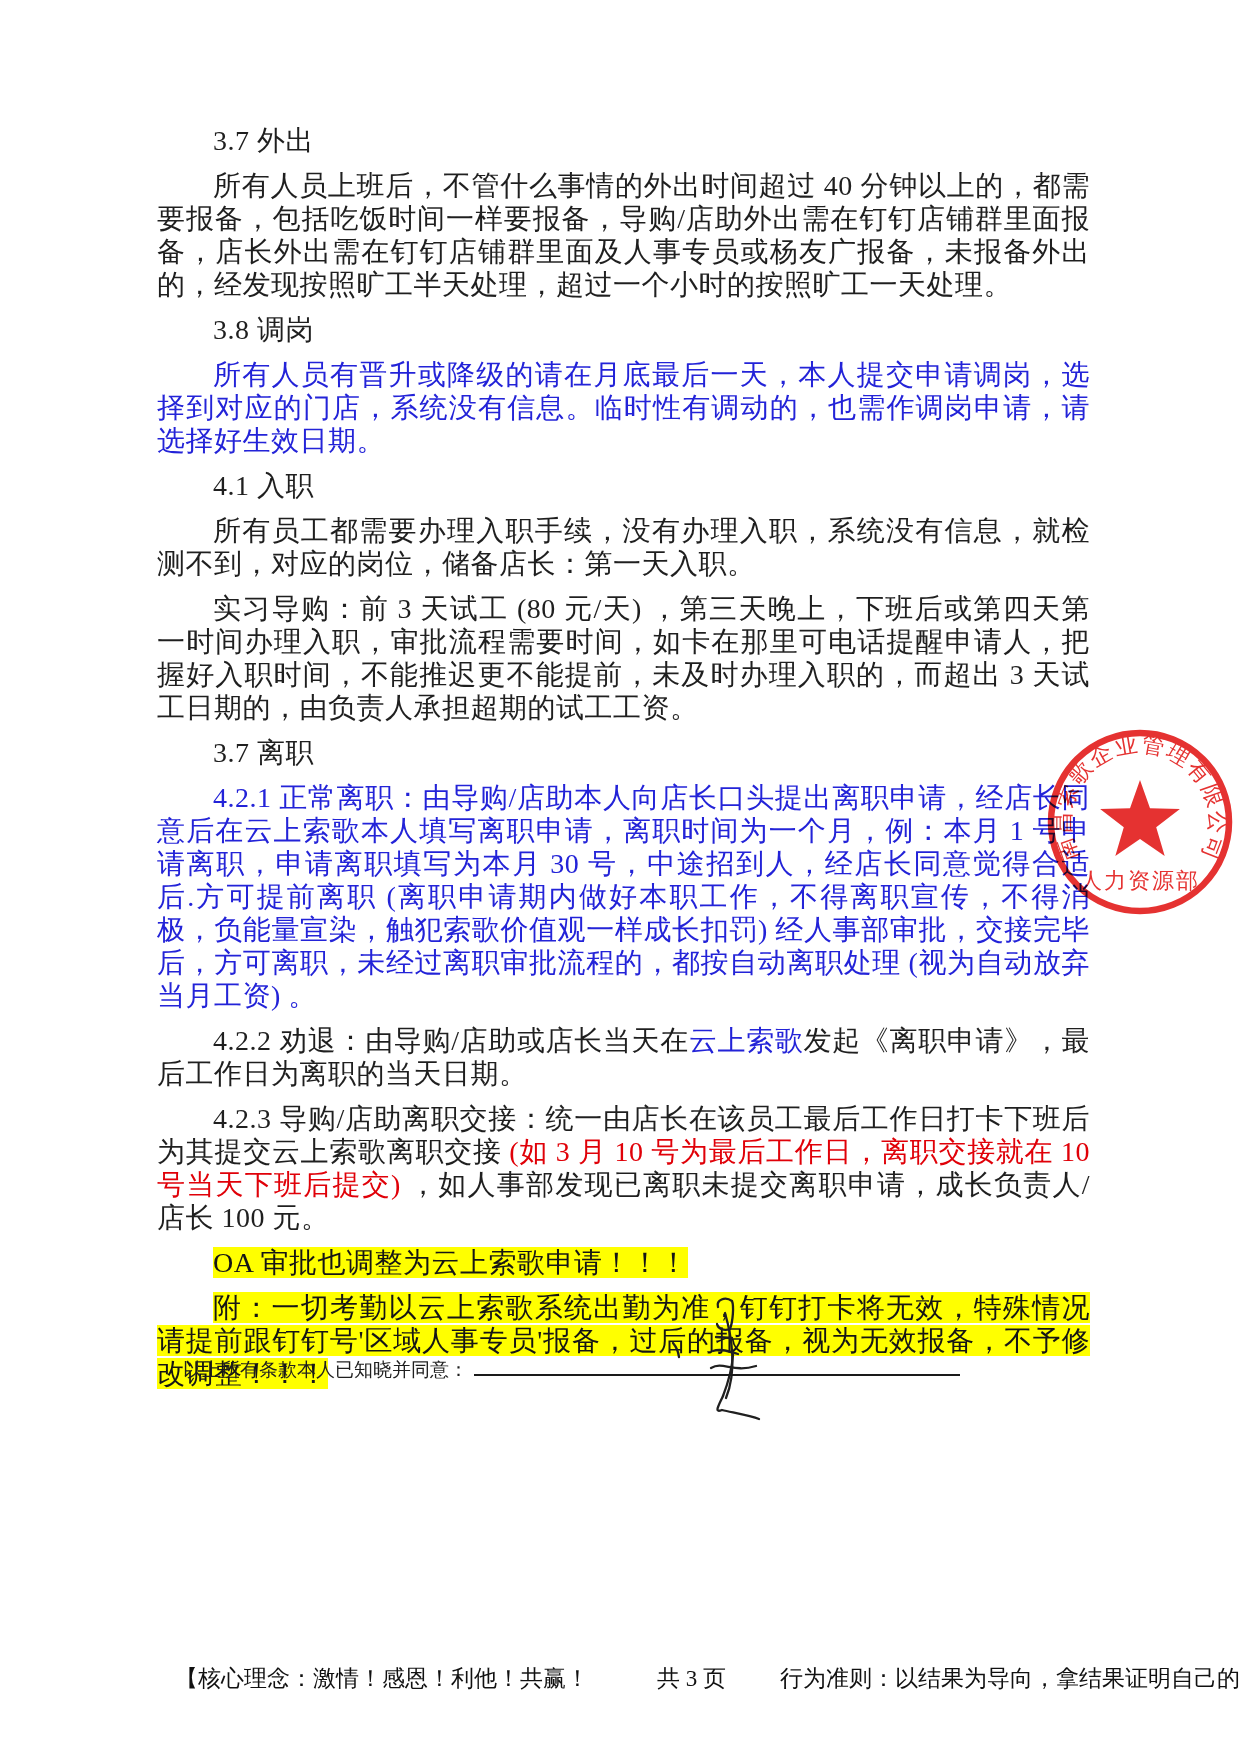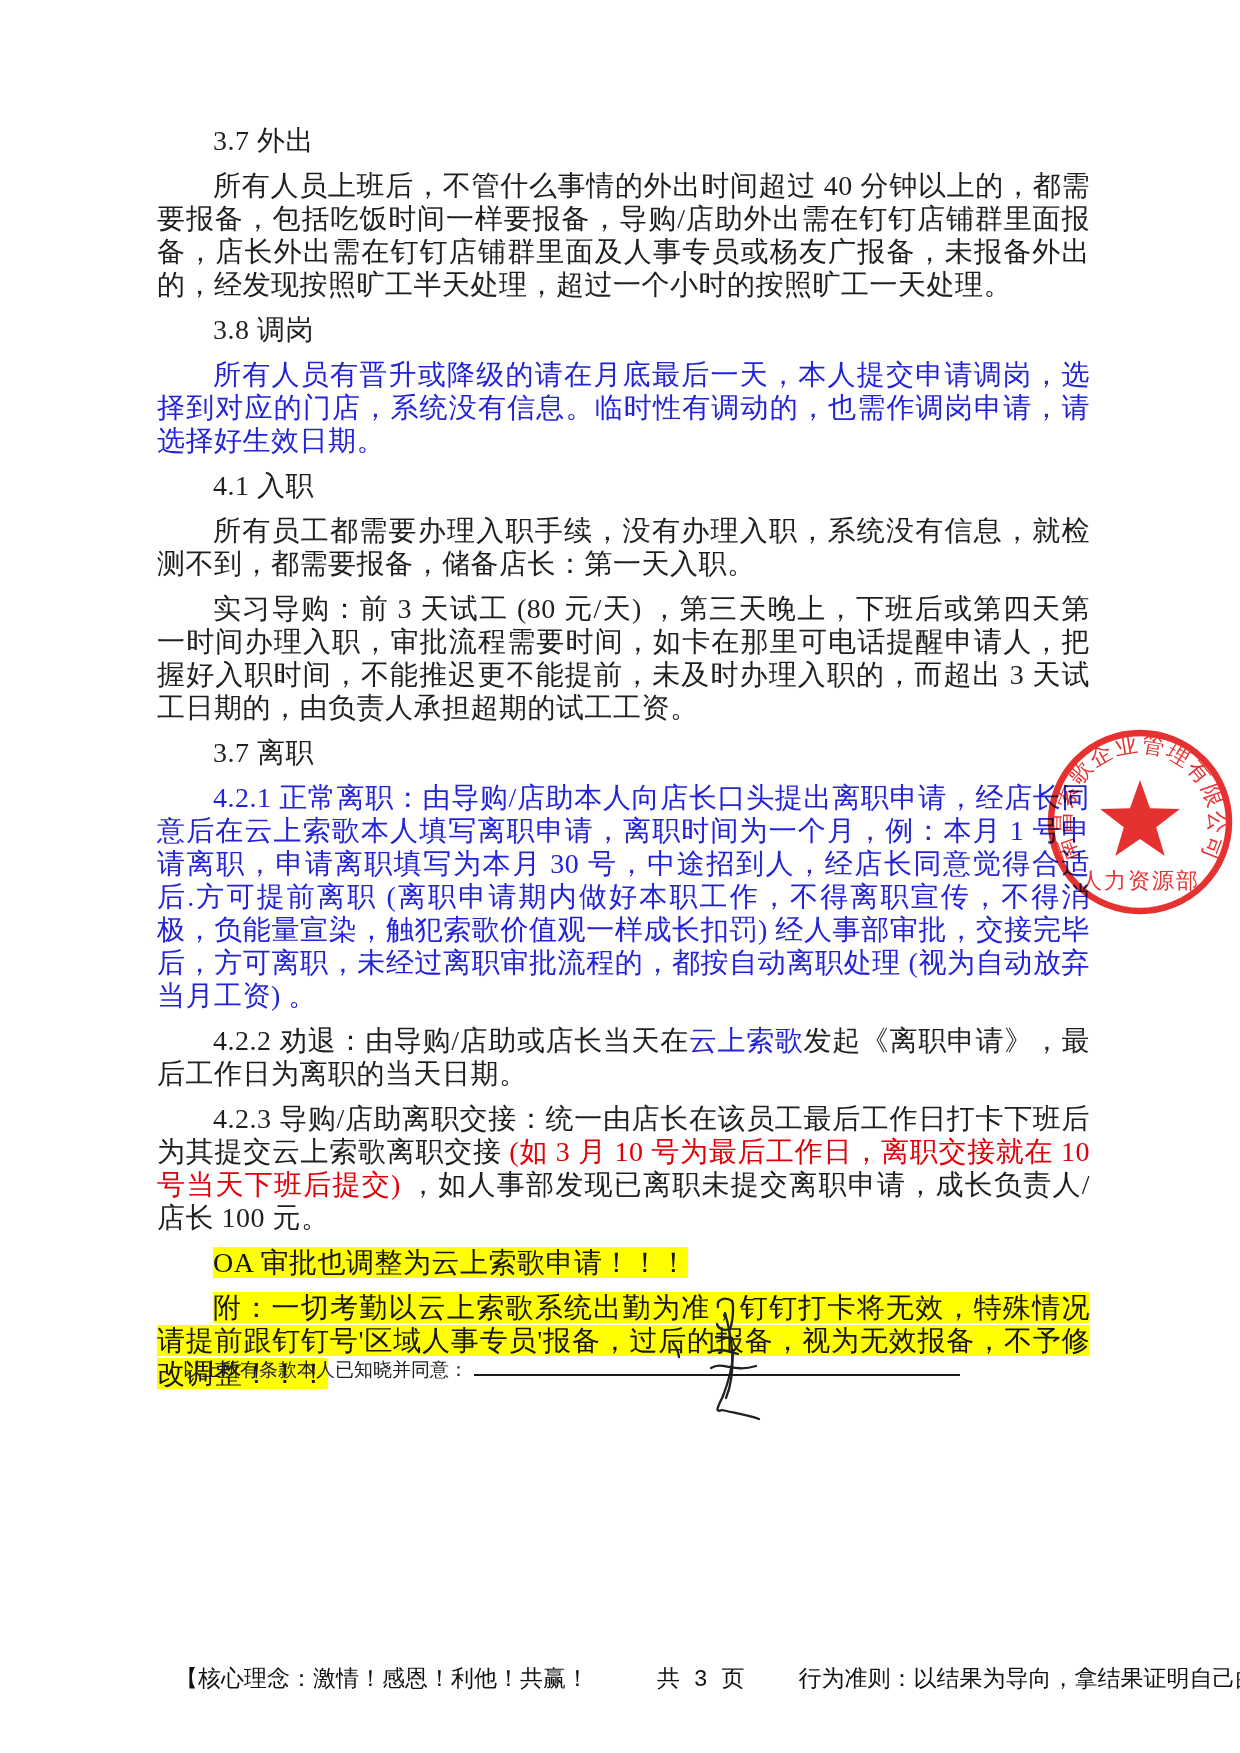--- a/index.html
+++ b/index.html
@@ -31,41 +31,41 @@
     white-space: nowrap;
   }
   .sig-line {
     display: inline-block;
     width: 486px; height: 1.02em;
     border-bottom: 2px solid #1a1a1a;
     margin-left: 6px;
   }
   .footer {
     position: absolute; left: 175px; top: 1663px; width: 925px;
-    font-family: Liberation Mono, monospace;
+    font-family: Liberation Serif, serif;
     font-size: 23px; color: #111111;
     display: flex; align-items: baseline;
     white-space: nowrap;
   }
   .footer .pagecount { margin-left: 68px; margin-right: 54px; }
   .stamp-svg {
     position: absolute; left: 1040px; top: 722px;
     opacity: 0.92; mix-blend-mode: multiply;
   }
 </style>
 </head>
 <body>
 
 <div class="doc">
   <p><span class="run-black">3.7 外出</span></p>
   <p><span class="run-black">所有人员上班后，不管什么事情的外出时间超过 40 分钟以上的，都需要报备，包括吃饭时间一样要报备，导购/店助外出需在钉钉店铺群里面报备，店长外出需在钉钉店铺群里面及人事专员或杨友广报备，未报备外出的，经发现按照旷工半天处理，超过一个小时的按照旷工一天处理。</span></p>
   <p><span class="run-black">3.8 调岗</span></p>
   <p><span class="run-blue">所有人员有晋升或降级的请在月底最后一天，本人提交申请调岗，选择到对应的门店，系统没有信息。临时性有调动的，也需作调岗申请，请选择好生效日期。</span></p>
   <p><span class="run-black">4.1 入职</span></p>
-  <p><span class="run-black">所有员工都需要办理入职手续，没有办理入职，系统没有信息，就检测不到，都需要报备，储备店长：第一天入职。</span></p>
+  <p><span class="run-black">所有员工都需要办理入职手续，没有办理入职，系统没有信息，就检测不到，对应的岗位，储备店长：第一天入职。</span></p>
   <p><span class="run-black">实习导购：前 3 天试工 (80 元/天) ，第三天晚上，下班后或第四天第一时间办理入职，审批流程需要时间，如卡在那里可电话提醒申请人，把握好入职时间，不能推迟更不能提前，未及时办理入职的，而超出 3 天试工日期的，由负责人承担超期的试工工资。</span></p>
   <p><span class="run-black">3.7 离职</span></p>
   <p><span class="run-blue">4.2.1 正常离职：由导购/店助本人向店长口头提出离职申请，经店长同意后在云上索歌本人填写离职申请，离职时间为一个月，例：本月 1 号申请离职，申请离职填写为本月 30 号，中途招到人，经店长同意觉得合适后.方可提前离职 (离职申请期内做好本职工作，不得离职宣传，不得消极，负能量宣染，触犯索歌价值观一样成长扣罚) 经人事部审批，交接完毕后，方可离职，未经过离职审批流程的，都按自动离职处理 (视为自动放弃当月工资) 。</span></p>
   <p><span class="run-black">4.2.2 劝退：由导购/店助或店长当天在</span><span class="run-blue">云上索歌</span><span class="run-black">发起《离职申请》，最后工作日为离职的当天日期。</span></p>
   <p><span class="run-black">4.2.3 导购/店助离职交接：统一由店长在该员工最后工作日打卡下班后为其提交云上索歌离职交接 </span><span class="run-red">(如 3 月 10 号为最后工作日，离职交接就在 10 号当天下班后提交) </span><span class="run-black">，如人事部发现已离职未提交离职申请，成长负责人/店长 100 元。</span></p>
   <p><span class="run-hl">OA 审批也调整为云上索歌申请！！！</span></p>
   <p><span class="run-hl">附：一切考勤以云上索歌系统出勤为准，钉钉打卡将无效，特殊情况请提前跟钉钉号'区域人事专员'报备，过后的报备，视为无效报备，不予修改调整！！！</span></p>
 </div>
 
 <svg class="sig-svg" width="420" height="215" viewBox="0 0 420 215" aria-label="signature">

